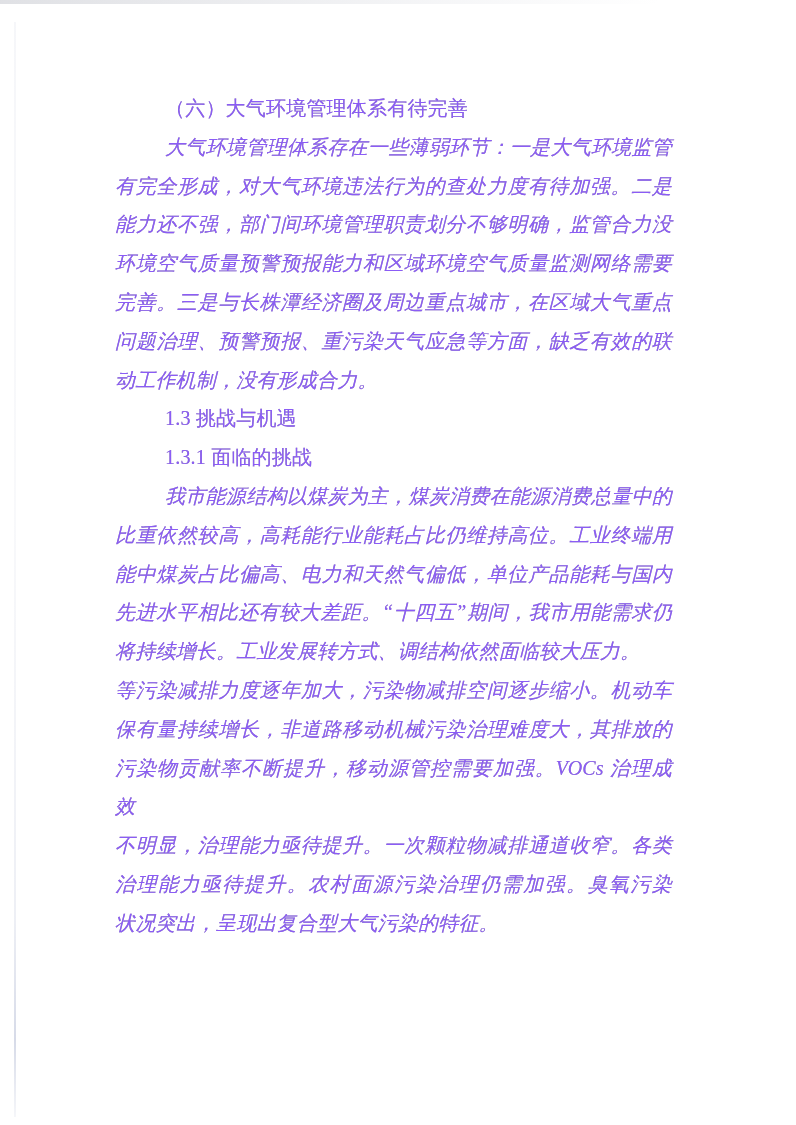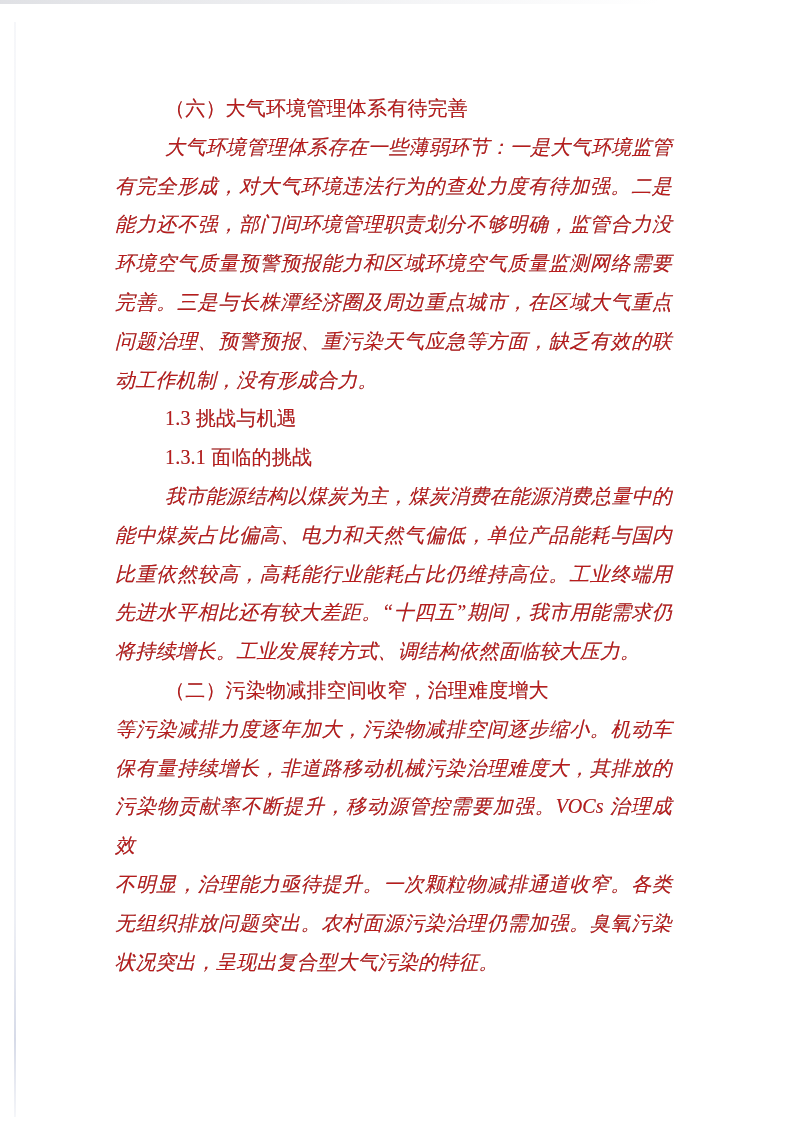--- a/index.html
+++ b/index.html
@@ -7,21 +7,21 @@
     padding: 0;
     background: #ffffff;
   }
   .page {
     position: relative;
     width: 796px;
     height: 1125px;
     background: #ffffff;
     overflow: hidden;
     font-family: "Liberation Serif", "DejaVu Serif", serif;
-    color: #b91c1c;
+    color: #8b5cf6;
   }
   
   .artifact-top {
     position: absolute;
     top: 0; left: 0;
     width: 660px; height: 4px;
     background: linear-gradient(to right,
       rgba(198,200,207,0.55), rgba(218,220,226,0.28) 65%, rgba(230,232,238,0));
     pointer-events: none;
   }
@@ -80,25 +80,24 @@
       <div class="line first">大气环境管理体系存在一些薄弱环节：一是大气环境监管</div>
       <div class="line">有完全形成，对大气环境违法行为的查处力度有待加强。二是</div>
       <div class="line">能力还不强，部门间环境管理职责划分不够明确，监管合力没</div>
       <div class="line">环境空气质量预警预报能力和区域环境空气质量监测网络需要</div>
       <div class="line">完善。三是与长株潭经济圈及周边重点城市，在区域大气重点</div>
       <div class="line">问题治理、预警预报、重污染天气应急等方面，缺乏有效的联</div>
       <div class="line last">动工作机制，没有形成合力。</div>
       <div class="h2">1.3 挑战与机遇</div>
       <div class="h3">1.3.1 面临的挑战</div>
       <div class="line first">我市能源结构以煤炭为主，煤炭消费在能源消费总量中的</div>
+      <div class="line">比重依然较高，高耗能行业能耗占比仍维持高位。工业终端用</div>
       <div class="line">能中煤炭占比偏高、电力和天然气偏低，单位产品能耗与国内</div>
-      <div class="line">比重依然较高，高耗能行业能耗占比仍维持高位。工业终端用</div>
       <div class="line">先进水平相比还有较大差距。“十四五”期间，我市用能需求仍</div>
       <div class="line last">将持续增长。工业发展转方式、调结构依然面临较大压力。</div>
-      <div class="h3">（二）污染物减排空间收窄，治理难度增大</div>
       <div class="line">等污染减排力度逐年加大，污染物减排空间逐步缩小。机动车</div>
       <div class="line">保有量持续增长，非道路移动机械污染治理难度大，其排放的</div>
       <div class="line">污染物贡献率不断提升，移动源管控需要加强。VOCs 治理成效</div>
       <div class="line">不明显，治理能力亟待提升。一次颗粒物减排通道收窄。各类</div>
-      <div class="line">无组织排放问题突出。农村面源污染治理仍需加强。臭氧污染</div>
+      <div class="line">治理能力亟待提升。农村面源污染治理仍需加强。臭氧污染</div>
       <div class="line last">状况突出，呈现出复合型大气污染的特征。</div>
     </main>
 </div>
 
 </body></html>

